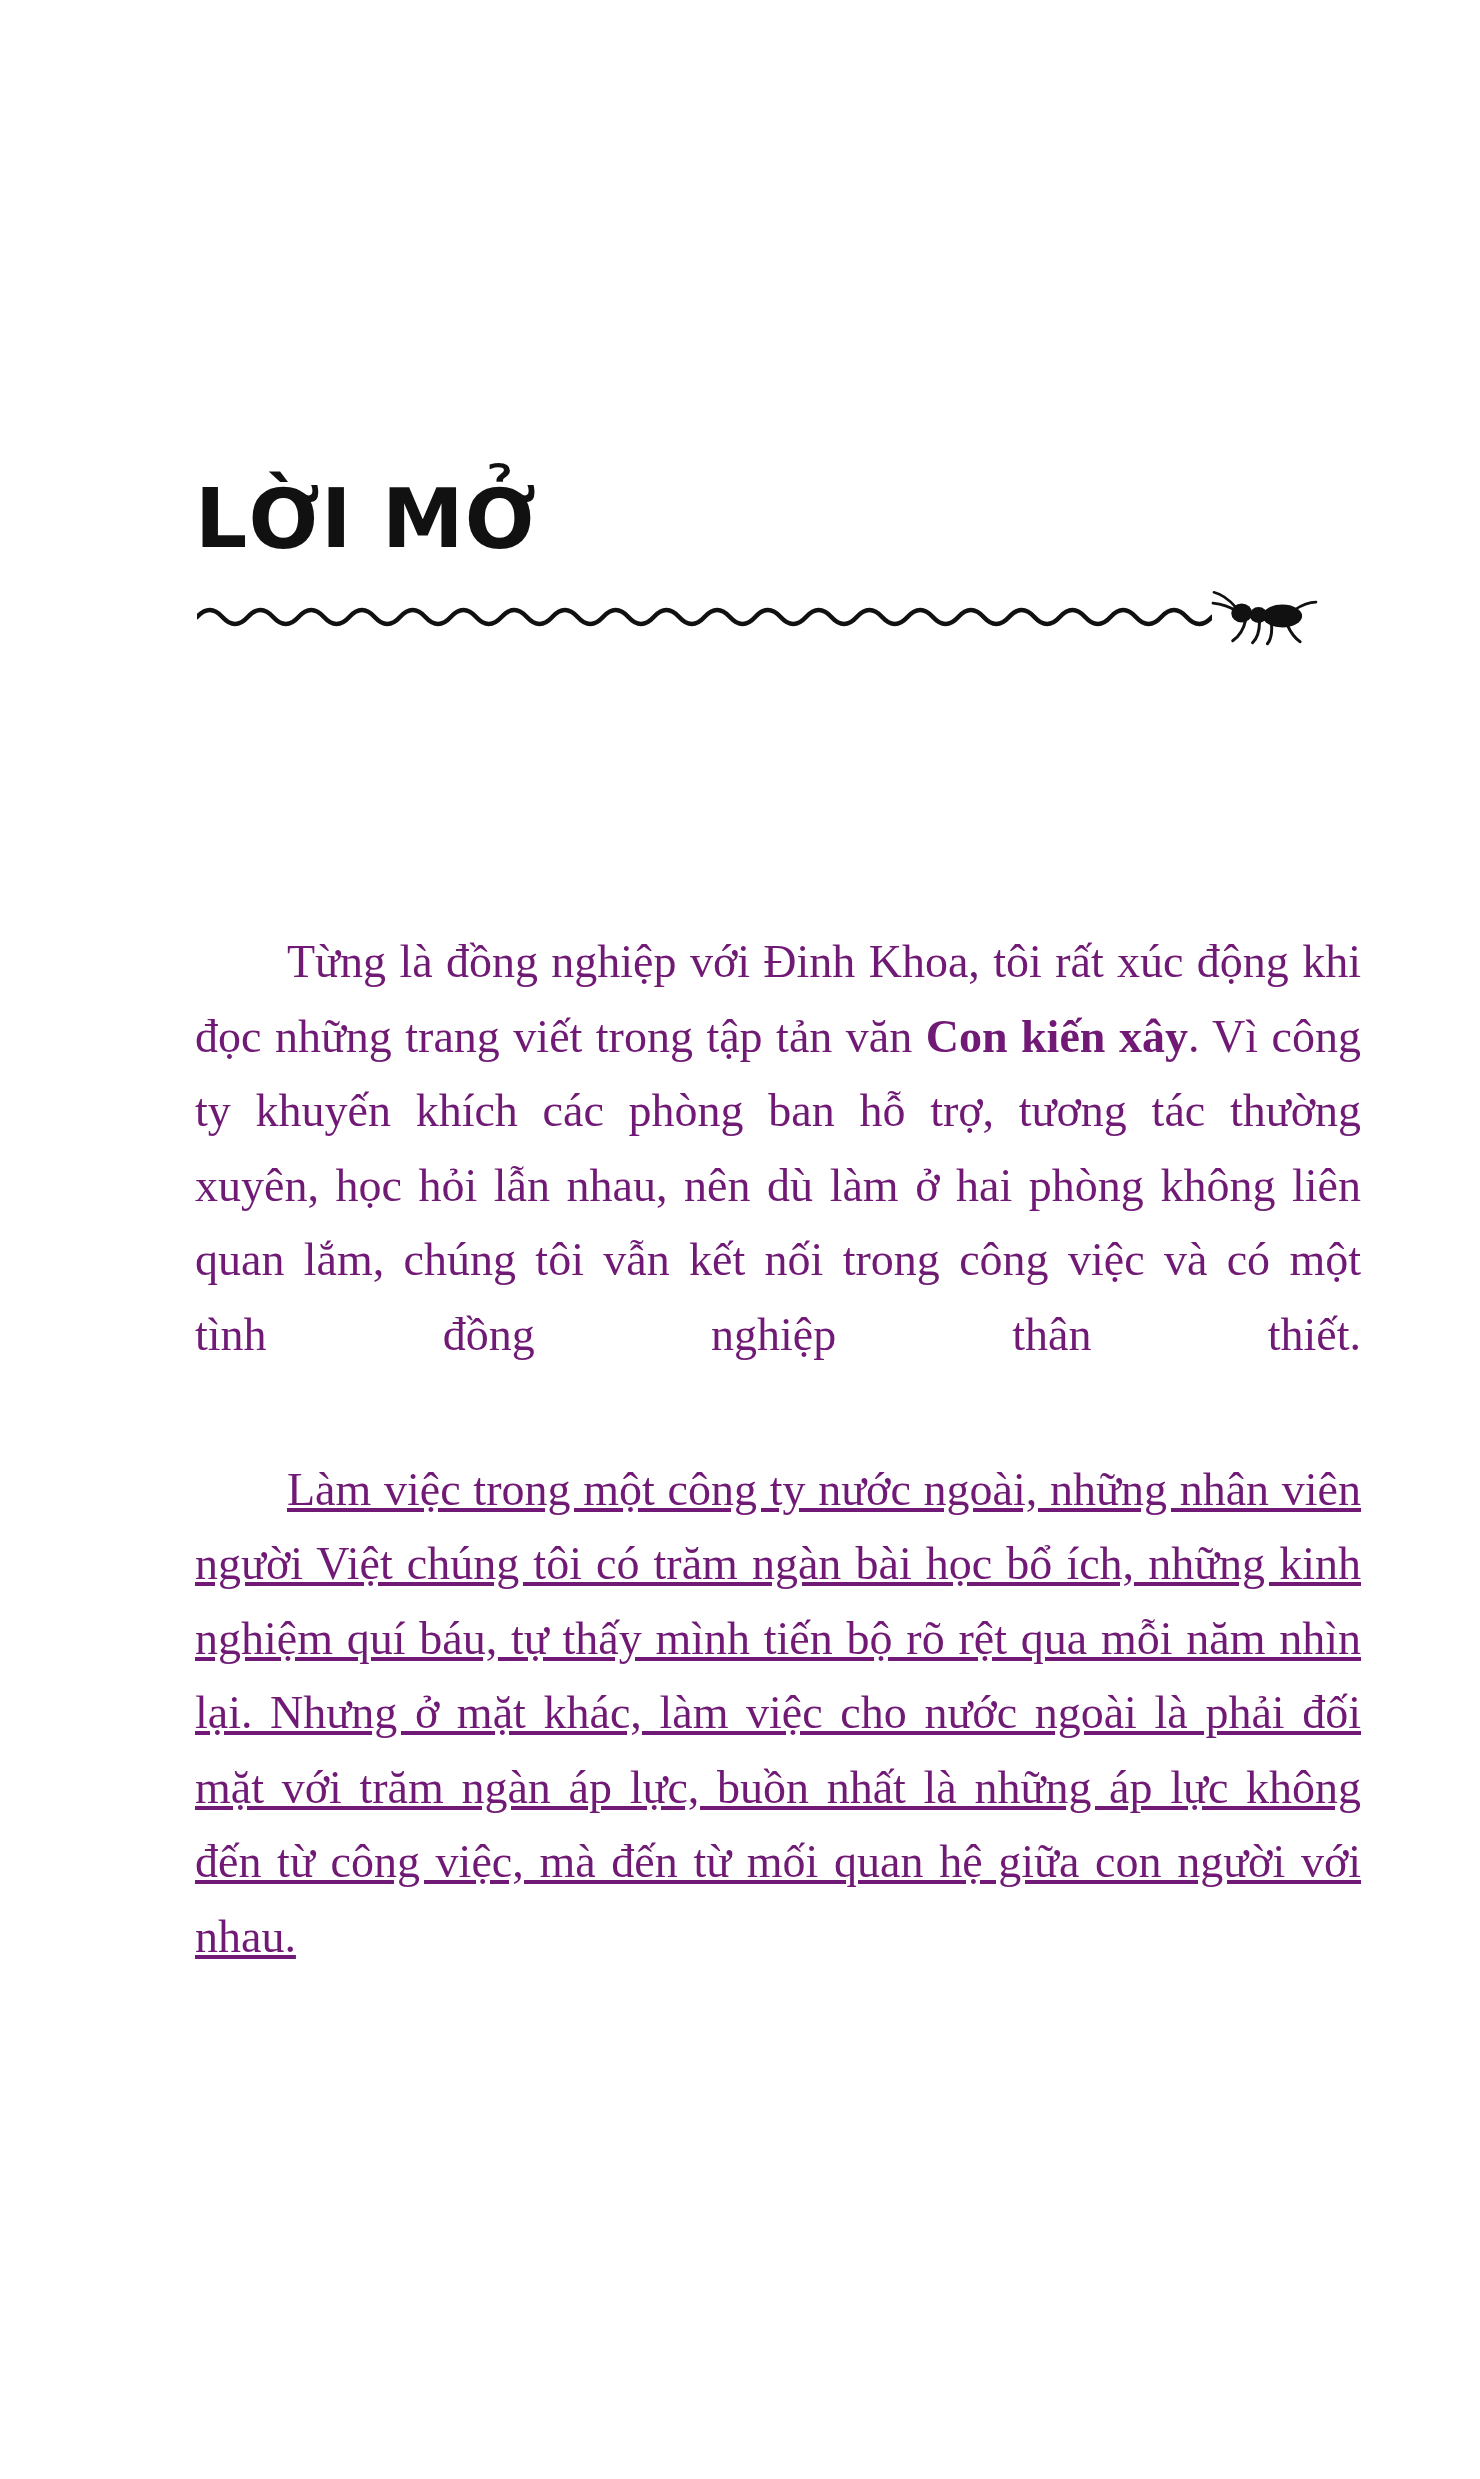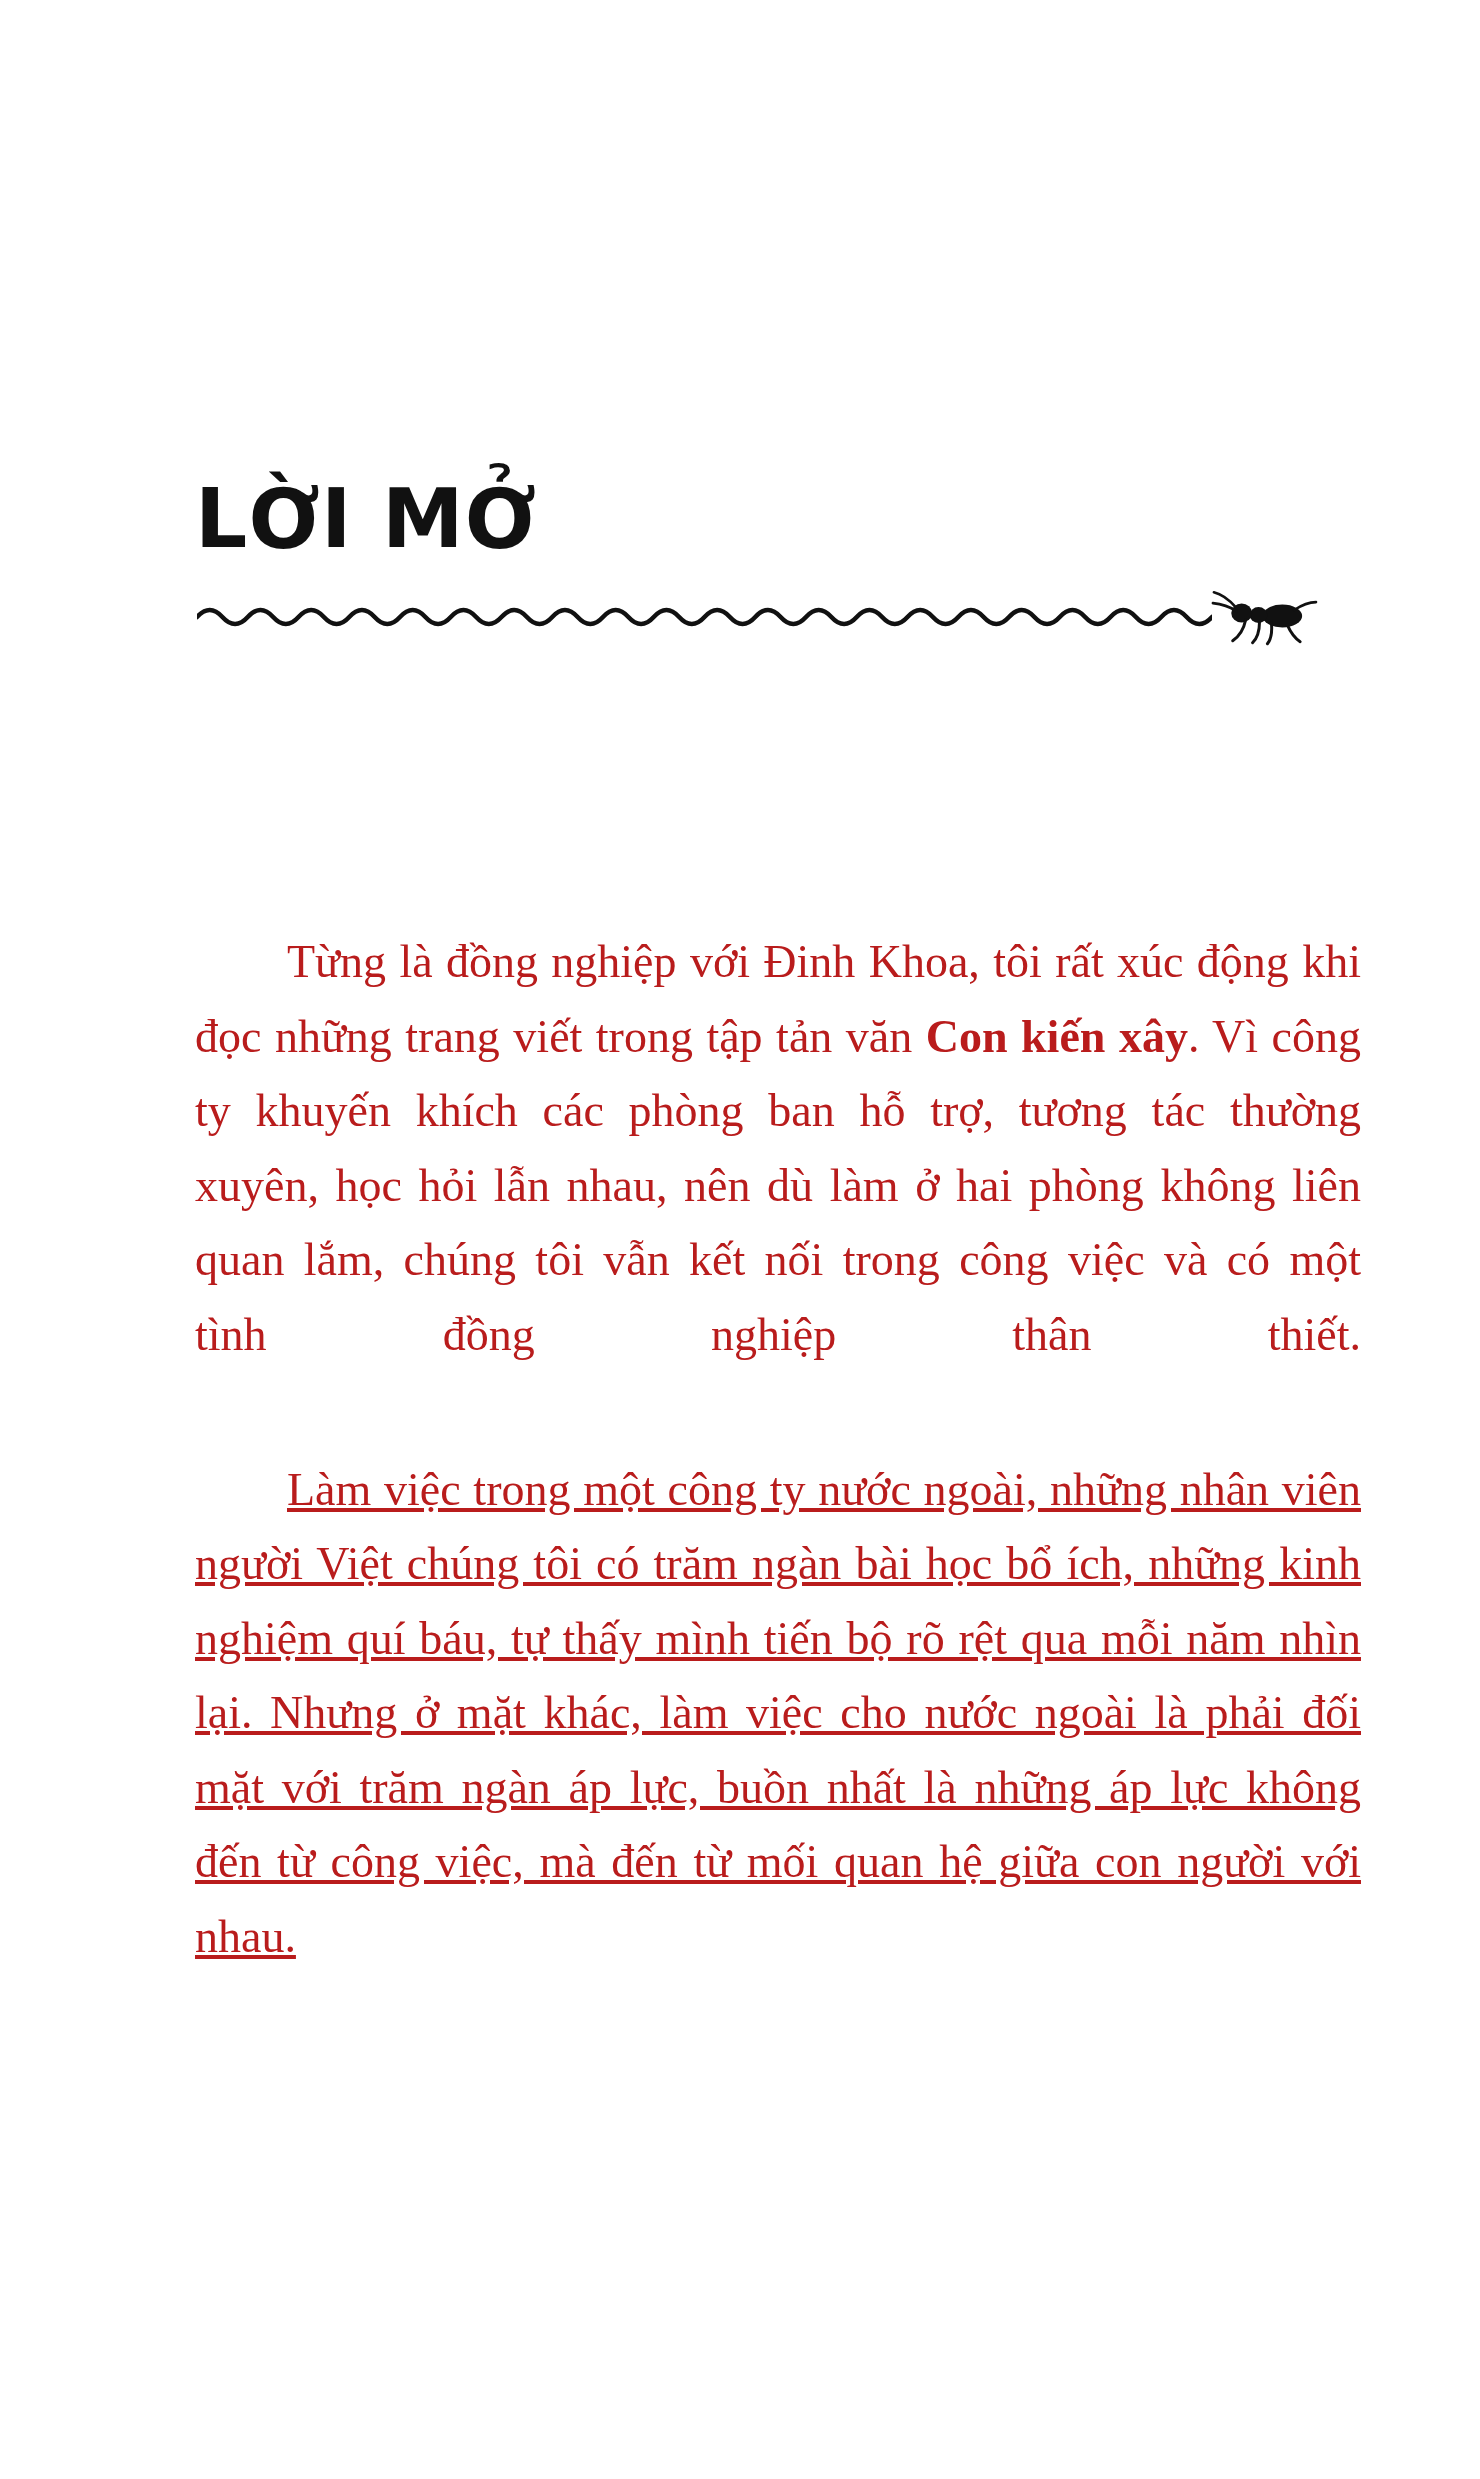--- a/index.html
+++ b/index.html
@@ -72,21 +72,21 @@
     width: 1166px;
   }
 
   .body-text p {
     margin: 0 0 6px 0;
     font-family: "Liberation Serif", serif;
     font-size: 46px;
     line-height: 1.62;
     text-align: justify;
     text-indent: 92px;
-    color: #b91c1c;
+    color: #701a75;
     word-spacing: 1px;
   }
 
   .body-text p:last-child {
     margin-bottom: 0;
     text-decoration: underline;
   }
 
   .body-text b {
     font-weight: 700;

